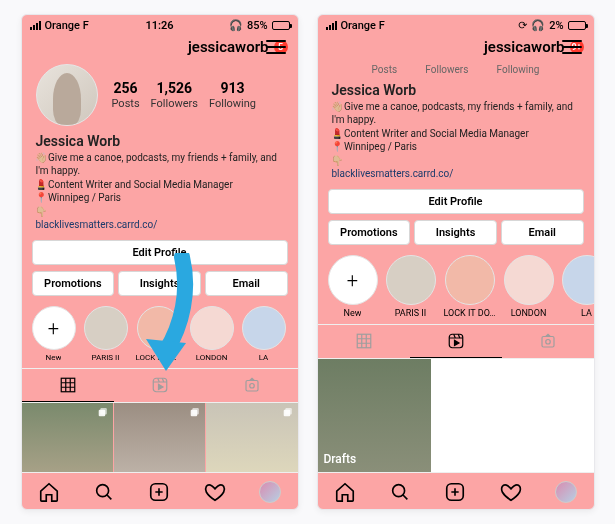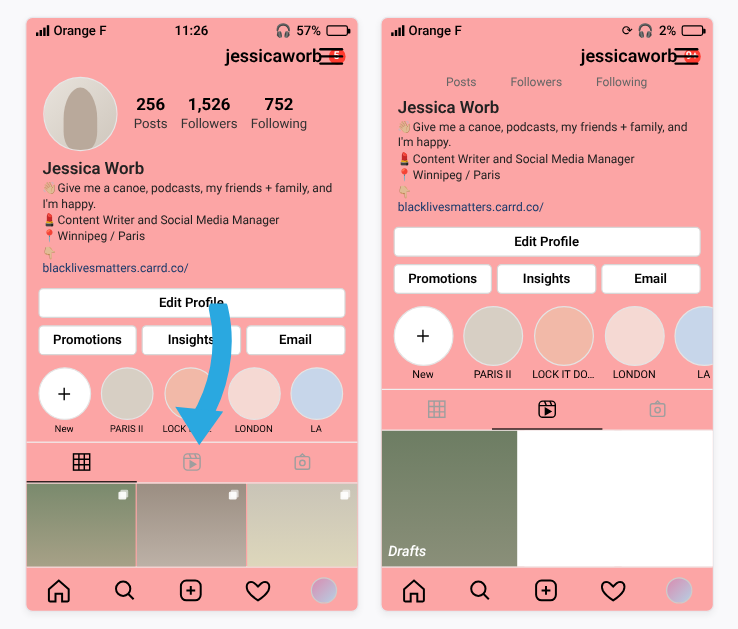--- a/index.html
+++ b/index.html
@@ -81,21 +81,21 @@
   .tabs .tab { flex:1; padding:7px 0; display:flex; justify-content:center; align-items:center; color:#9e9e9e;}
   .tabs .tab.active { color:#000; border-bottom:1px solid #000; }
   .icon-grid,.icon-reels,.icon-tag{ width:18px; height:18px; }
   
   .gallery { display:grid; grid-template-columns:repeat(3,1fr); gap:1px; flex:1; overflow:hidden;}
   .gallery .cell { aspect-ratio:1/1; background:#bfb9ad; position:relative;}
   .gallery .cell .multi { position:absolute; top:4px; right:4px; width:13px; height:13px;}
   .gallery .cell.c1{background:linear-gradient(#7a8a6d,#b5a88f);} .gallery .cell.c2{background:linear-gradient(#9b8e82,#c7bcb2);}
   .gallery .cell.c3{background:linear-gradient(#c9c4b7,#e4ddbd);}
   
-  .drafts-area { flex:1; display:grid; grid-template-columns:repeat(3,1fr); gap:6px; background:#fff;font-style:italic;}
+  .drafts-area { flex:1; display:grid; grid-template-columns:repeat(3,1fr); gap:6px; background:#fff;}
   .drafts-cell { background:linear-gradient(#6d7d63,#8a8f79); position:relative; display:flex; align-items:center; justify-content:center; color:#fff; font-size:12px; font-weight:500; aspect-ratio:1/1;}
   .drafts-label { position:absolute; left:6px; bottom:6px; }
   
   .bottomnav { display:flex; justify-content:space-around; align-items:center; padding:8px 0 6px 0; border-top:1px solid #efefef;}
   .bottomnav .navicon { width:22px; height:22px; display:flex; align-items:center; justify-content:center;}
   .bottomnav .avatar-small { width:22px; height:22px; border-radius:50%; background:linear-gradient(135deg,#d98cb0,#b6cfe4); border:1px solid #ccc;}
   
   .arrow-overlay { position:absolute; z-index:30; pointer-events:none; left:108px; top:238px; }
 </style>
 </head>
@@ -106,21 +106,21 @@
     <div class="sig">
         <span></span>
         <span></span>
         <span></span>
         <span></span>
       </div>
     <span class="carrier">Orange F</span>
     <span class="time">11:26</span>
     <div class="right">
       <span>🎧</span>
-      <span>57%</span>
+      <span>85%</span>
       <span class="battery-shell"><span class="battery-fill" style="width:85%"></span></span>
     </div>
   </div>
 
   <div class="header">
     <div class="header-title">
       <span>jessicaworb</span>
       <span class="badge">5</span>
     </div>
     <div class="hamburger">
@@ -128,21 +128,21 @@
         <span></span>
         <span></span>
       </div>
   </div>
 
   <div class="profile-row">
     <div class="avatar"></div>
     <div class="stats">
       <div><span class="num">256</span><span class="lbl">Posts</span></div>
       <div><span class="num">1,526</span><span class="lbl">Followers</span></div>
-      <div><span class="num">752</span><span class="lbl">Following</span></div>
+      <div><span class="num">913</span><span class="lbl">Following</span></div>
     </div>
   </div>
 
   <div class="bio">
     <div class="name">Jessica Worb</div>
     <div>👋🏼Give me a canoe, podcasts, my friends + family, and I'm happy.</div>
     <div>💄Content Writer and Social Media Manager</div>
     <div>📍Winnipeg / Paris</div>
     <div>👇🏼</div>
     <div class="link">blacklivesmatters.carrd.co/</div>

